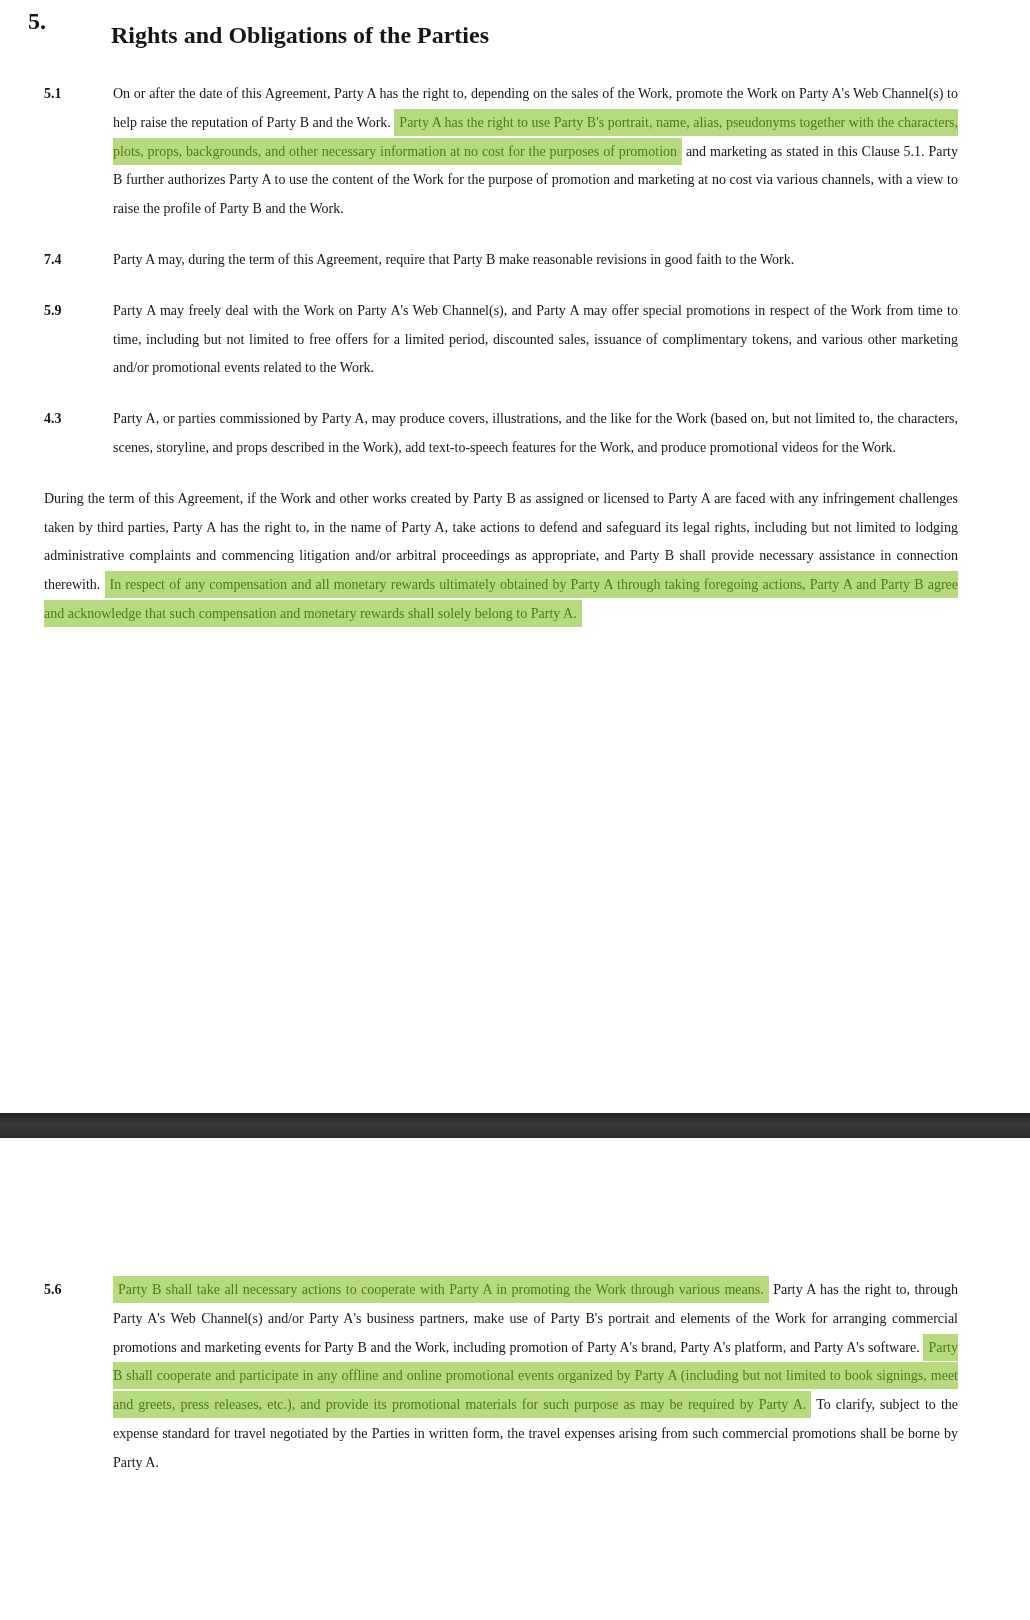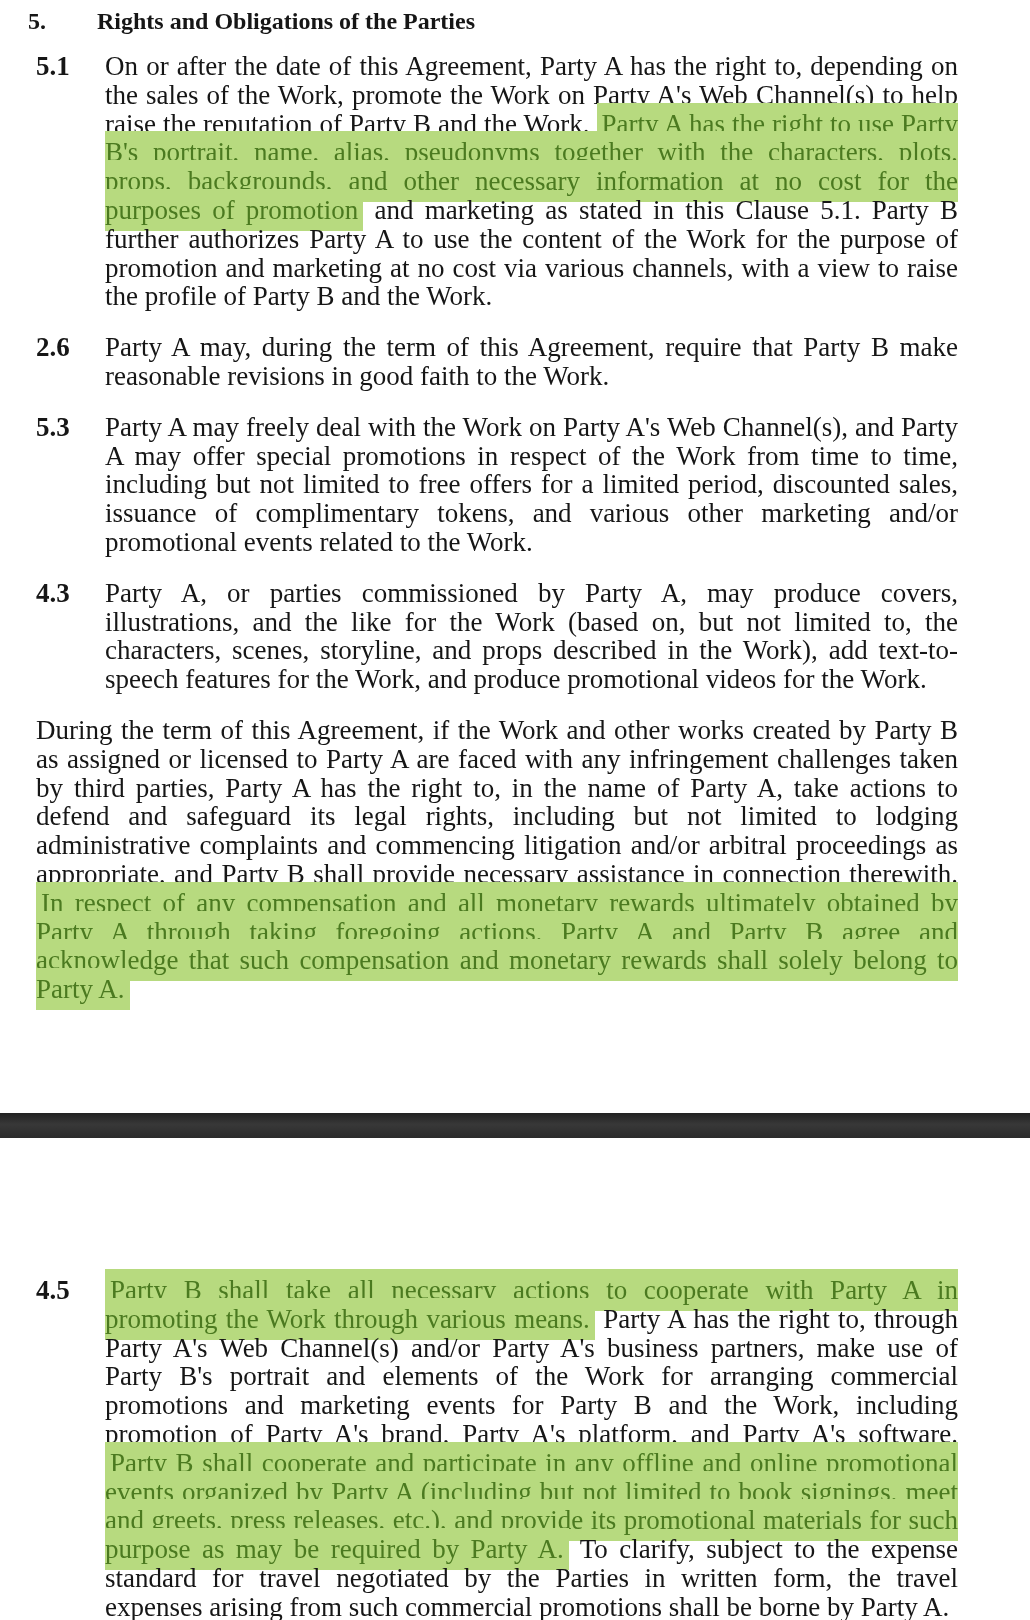--- a/index.html
+++ b/index.html
@@ -40,28 +40,28 @@
     display: flex;
     margin: 0 0 14px 0;
     font-weight: bold;
     font-size: 24px;
     line-height: 34px;
   }
   .heading-row h1 {
     font-size: inherit;
     line-height: inherit;
     font-weight: inherit;
-    margin: 0;
+    margin: 14px;
     flex: 1;
   }
 
   .clause {
     display: flex;
-    margin: 0 0 22px 8px;
-    font-size: 27px;
+    margin: 0 0 22px 16px;
+    font-size: 14px;
     line-height: 28.8px;
   }
   .num-col {
     width: 69px;
     flex: 0 0 69px;
     font-weight: bold;
   }
   .clause-text {
     flex: 1;
     margin: 0;
@@ -84,44 +84,44 @@
       <span class="num-col">5.</span>
       <h1>Rights and Obligations of the Parties</h1>
     </div>
     <div id="page1-clauses">
   <div class="clause">
     <span class="num-col">5.1</span>
     <p class="clause-text"><span>On or after the date of this Agreement, Party A has the right to, depending on the sales of the Work, promote the Work on Party A's Web Channel(s) to help raise the reputation of Party B and the Work.  </span><mark class="hl">Party A has the right to use Party B's portrait, name, alias, pseudonyms together with the characters, plots, props, backgrounds, and other necessary information at no cost for the purposes of promotion</mark><span> and marketing as stated in this Clause 5.1.  Party B further authorizes Party A to use the content of the Work for the purpose of promotion and marketing at no cost via various channels, with a view to raise the profile of Party B and the Work.</span></p>
   </div>
 
   <div class="clause">
-    <span class="num-col">2.6</span>
+    <span class="num-col">7.4</span>
     <p class="clause-text"><span>Party A may, during the term of this Agreement, require that Party B make reasonable revisions in good faith to the Work.</span></p>
   </div>
 
   <div class="clause">
-    <span class="num-col">5.3</span>
+    <span class="num-col">5.9</span>
     <p class="clause-text"><span>Party A may freely deal with the Work on Party A's Web Channel(s), and Party A may offer special promotions in respect of the Work from time to time, including but not limited to free offers for a limited period, discounted sales, issuance of complimentary tokens, and various other marketing and/or promotional events related to the Work.</span></p>
   </div>
 
   <div class="clause">
     <span class="num-col">4.3</span>
     <p class="clause-text"><span>Party A, or parties commissioned by Party A, may produce covers, illustrations, and the like for the Work (based on, but not limited to, the characters, scenes, storyline, and props described in the Work), add text-to-speech features for the Work, and produce promotional videos for the Work.</span></p>
   </div>
 
   <div class="clause">
     <p class="clause-text"><span>During the term of this Agreement, if the Work and other works created by Party B as assigned or licensed to Party A are faced with any infringement challenges taken by third parties, Party A has the right to, in the name of Party A, take actions to defend and safeguard its legal rights, including but not limited to lodging administrative complaints and commencing litigation and/or arbitral proceedings as appropriate, and Party B shall provide necessary assistance in connection therewith.  </span><mark class="hl">In respect of any compensation and all monetary rewards ultimately obtained by Party A through taking foregoing actions, Party A and Party B agree and acknowledge that such compensation and monetary rewards shall solely belong to Party A.</mark></p>
   </div>
 </div>
   </div>
 
   <div class="page-separator"></div>
 
   <div class="pdf-page page-2">
     <div id="page2-clauses">
   <div class="clause">
-    <span class="num-col">4.5</span>
+    <span class="num-col">5.6</span>
     <p class="clause-text"><mark class="hl">Party B shall take all necessary actions to cooperate with Party A in promoting the Work through various means.</mark><span> Party A has the right to, through Party A's Web Channel(s) and/or Party A's business partners, make use of Party B's portrait and elements of the Work for arranging commercial promotions and marketing events for Party B and the Work, including promotion of Party A's brand, Party A's platform, and Party A's software.  </span><mark class="hl">Party B shall cooperate and participate in any offline and online promotional events organized by Party A (including but not limited to book signings, meet and greets, press releases, etc.), and provide its promotional materials for such purpose as may be required by Party A.</mark><span> To clarify, subject to the expense standard for travel negotiated by the Parties in written form, the travel expenses arising from such commercial promotions shall be borne by Party A.</span></p>
   </div>
 </div>
   </div>
 
 </div>
 
 </body></html>

